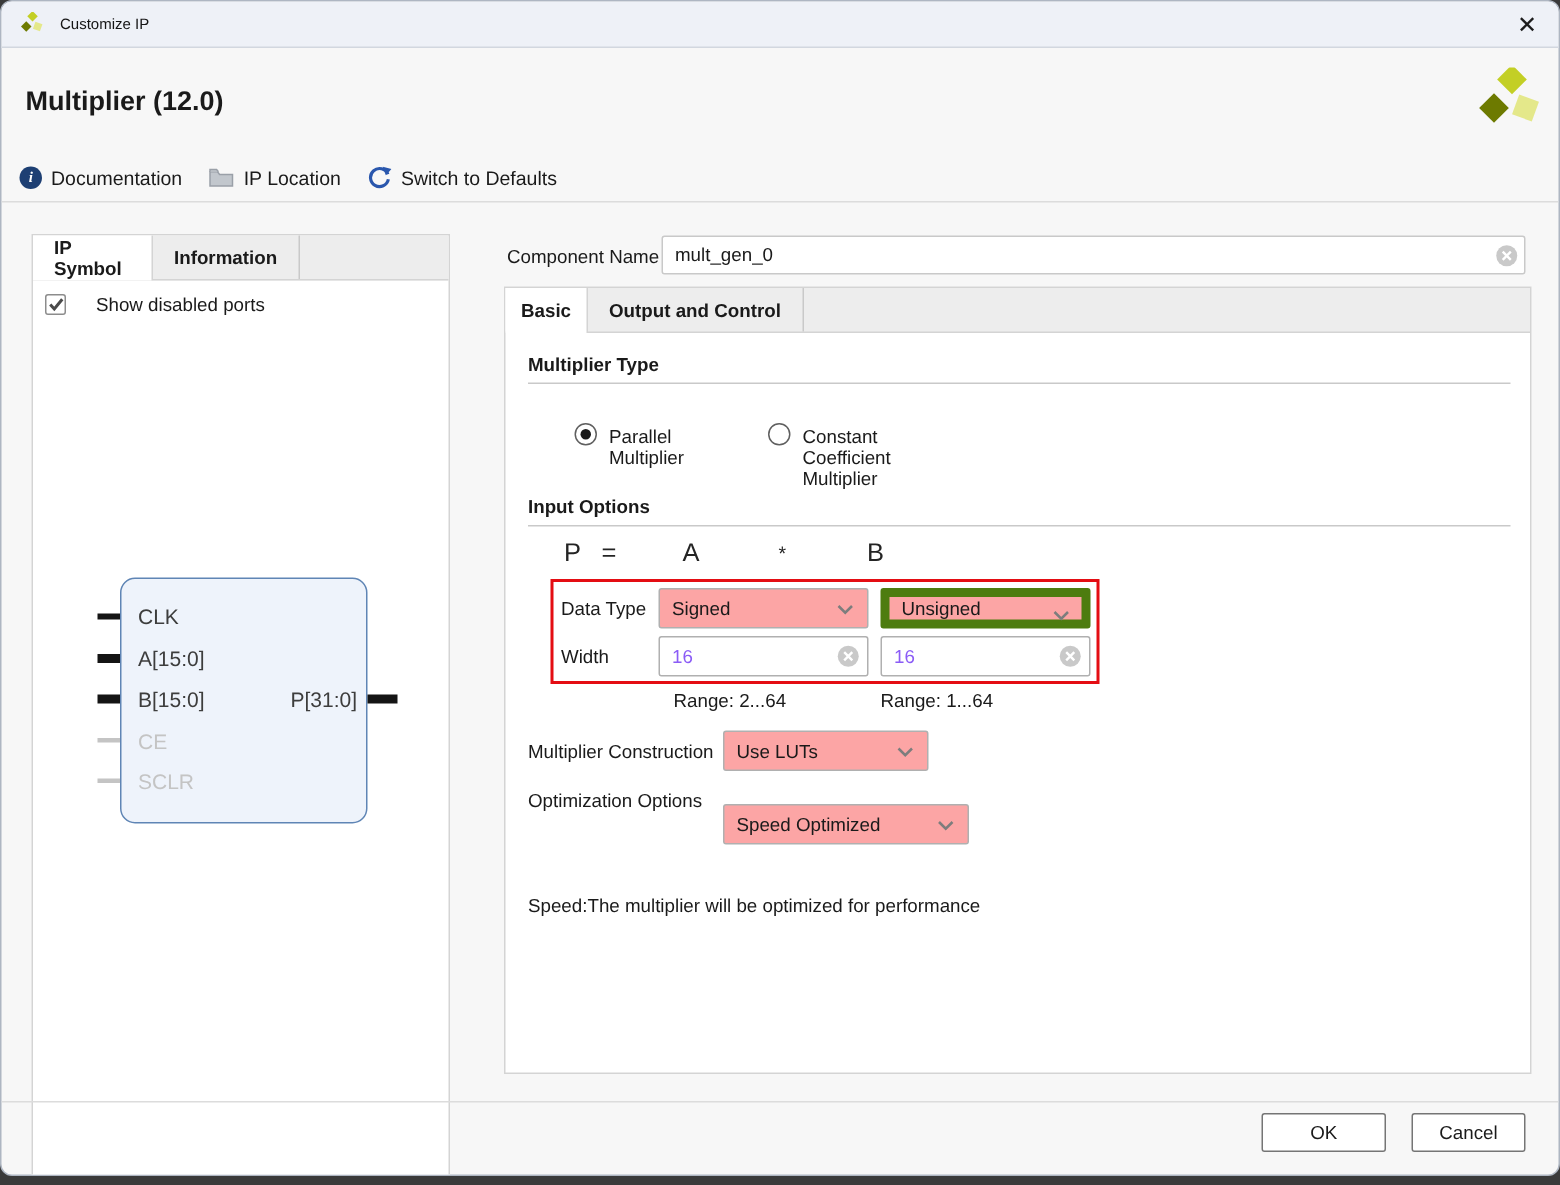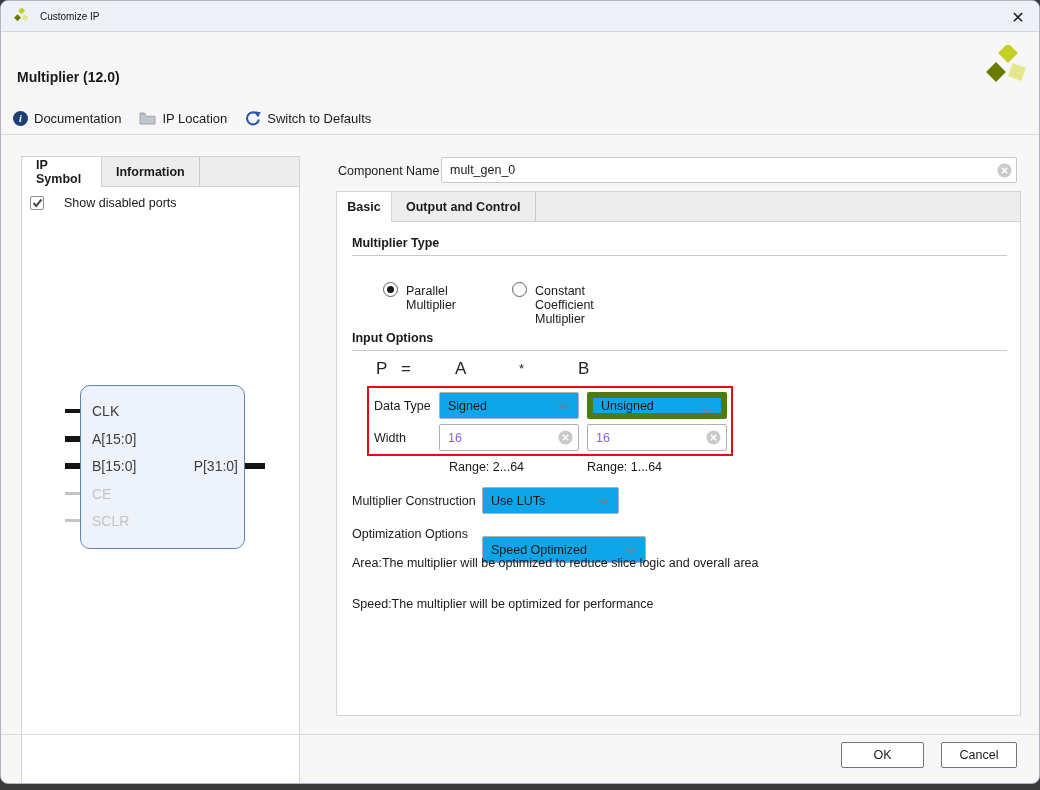--- a/index.html
+++ b/index.html
@@ -26,21 +26,21 @@
     border-bottom: 1px solid #d2d7df;
     display: flex; align-items: center; gap: 10px; padding-left: 12px;
   }
   .titlebar .win-title { font-size: 10px; color: #151515; }
   .close-btn {
     position: absolute; top: 3px; right: 8px; width: 26px; height: 26px;
     display: flex; align-items: center; justify-content: center;
     font-size: 16px; color: #1c1c1c;
   }
   
-  .page-title { position: absolute; left: 16px; top: 68px; font-size: 14px; font-weight: bold; }
+  .page-title { position: absolute; left: 16px; top: 56px; font-size: 18px; font-weight: bold; }
   .brand-logo { position: absolute; left: 984px; top: 44px; }
   
   .toolbar {
     position: absolute; left: 12px; top: 106px; height: 22px;
     display: flex; align-items: center; gap: 18px; font-size: 13px;
   }
   .tool-item { display: flex; align-items: center; gap: 6px; }
   .info-icon {
     width: 15px; height: 15px; border-radius: 50%; background: #1d3f73;
     color: #ffffff; font-size: 10px; font-weight: bold; font-style: italic;
@@ -97,21 +97,21 @@
     position: absolute; width: 15px; height: 15px; border: 1px solid #5f5f5f;
     border-radius: 50%; background: #fff; display: flex; align-items: center; justify-content: center;
   }
   .radio-dot { width: 7px; height: 7px; border-radius: 50%; background: #1a1a1a; }
   .radio-lbl { position: absolute; top: 2px; font-size: 12.5px; }
   .eq { position: absolute; top: 167px; font-size: 17px; color: #242424; }
   .eq.star { font-size: 13px; top: 169px; }
   .red-box { position: absolute; left: 30px; top: 194px; width: 366px; height: 70px; border: 2px solid #e40d13; }
   .fld-lbl { position: absolute; font-size: 12.5px; }
   .dropdown {
-    position: absolute; width: 140px; height: 27px; background: #0ea5e9;
+    position: absolute; width: 140px; height: 27px; background: #fca5a5;
     border: 1px solid #b0b0b0; border-radius: 2px;
     display: flex; align-items: center; padding: 0 26px 0 8px; font-size: 12.5px;
   }
   .dropdown.focused { border: 6px solid #4d7c0f; }
   .dd-chev { position: absolute; right: 9px; top: 10px; }
   .dropdown.focused .dd-chev { top: 9px; right: 8px; }
   .txt-input {
     position: absolute; width: 140px; height: 27px; background: #fff;
     border: 1px solid #b0b0b0; border-radius: 2px;
     font-family: "Liberation Sans", sans-serif; font-size: 12.5px;
@@ -279,21 +279,20 @@
     </div>
 
     <div class="fld-lbl" style="left:15px;top:335px">Optimization Options</div>
     <div class="dropdown" style="left:145px;top:344px;width:164px">
       <span>Speed Optimized</span>
       <svg class="dd-chev" width="11" height="7" viewBox="0 0 11 7">
         <path d="M1 1 L5.5 5.5 L10 1" fill="none" stroke="#7d7d7d" stroke-width="1.7"></path>
       </svg>
     </div>
 
-    <div class="note" style="top:364px">Area:The multiplier will be optimized to reduce slice logic and overall area</div>
     <div class="note" style="top:405px">Speed:The multiplier will be optimized for performance</div>
   </div>
 
   <div class="hsep-bottom"></div>
   <div class="btn btn-ok">OK</div>
   <div class="btn btn-cancel">Cancel</div>
 
 </div>
 
 </body></html>

